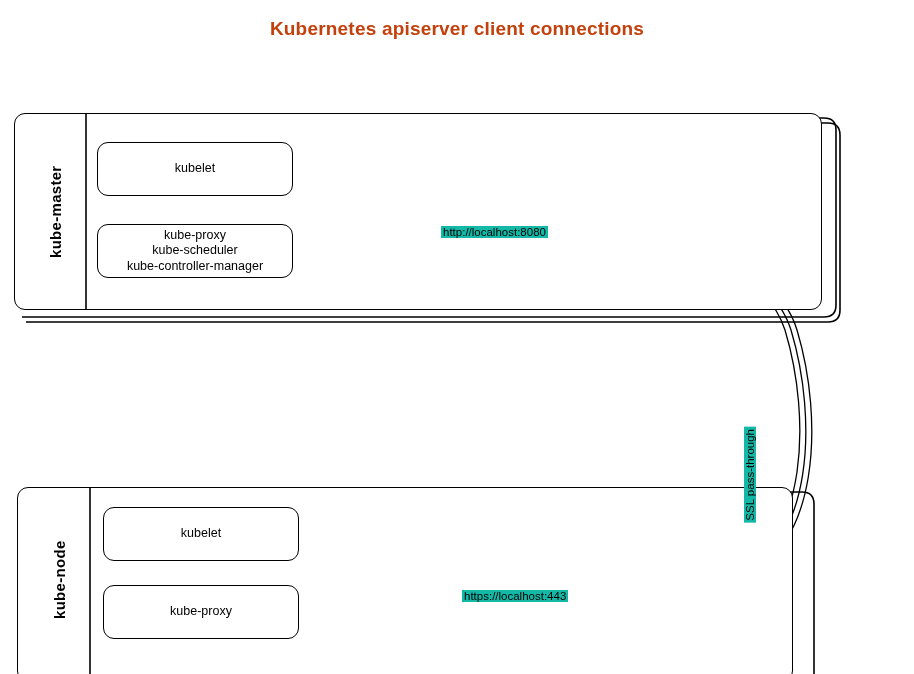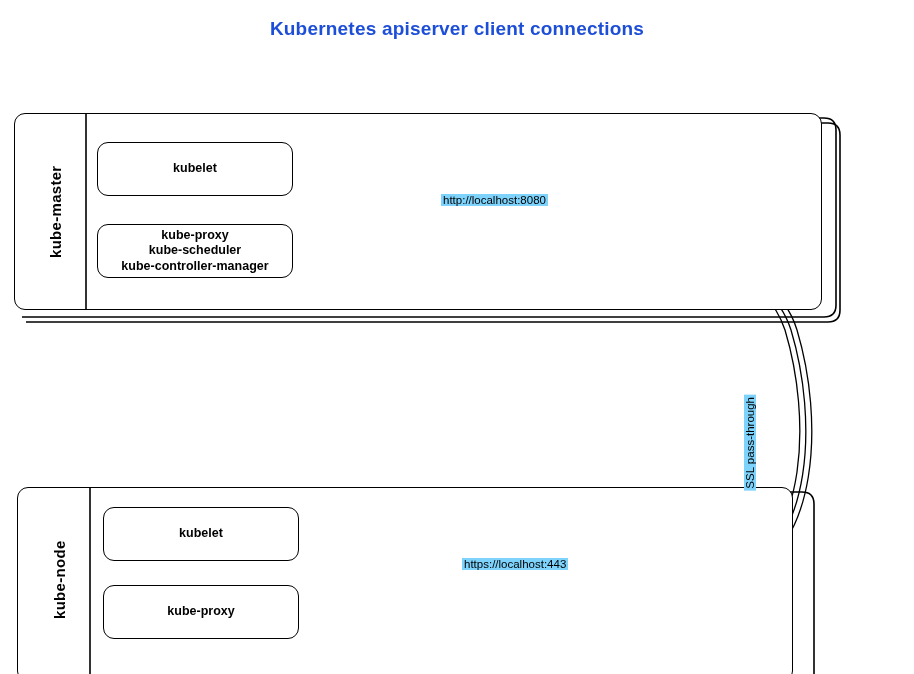--- a/index.html
+++ b/index.html
@@ -16,21 +16,21 @@
     overflow: hidden;
   }
   #title {
     position: absolute;
     left: 0;
     top: 18px;
     width: 914px;
     text-align: center;
     font-size: 19px;
     font-weight: bold;
-    color: #1d4ed8;
+    color: #c2410c;
     letter-spacing: 0.2px;
   }
   .svg-layer {
     position: absolute;
     left: 0;
     top: 0;
     width: 914px;
     height: 674px;
   }
   .box {
@@ -41,42 +41,42 @@
     display: flex;
     align-items: center;
     justify-content: center;
     text-align: center;
     font-size: 12.5px;
     color: #000000;
     line-height: 1.25;
   }
   .rounded {
     border-radius: 11px;
-    font-weight: bold;
   }
   .zone-label {
     position: absolute;
     font-size: 15px;
     font-weight: bold;
     color: #000000;
     writing-mode: vertical-rl;
     transform: rotate(180deg);
     text-align: center;
     display: flex;
     align-items: center;
     justify-content: center;
     letter-spacing: 0.3px;
   }
   .edge-label {
     position: absolute;
     font-size: 11.5px;
     color: #000000;
-    background: #7dd3fc;
+    background: #14b8a6;
     padding: 0 2px;
     white-space: nowrap;
+    margin-top: 32px;
   }
   .edge-label.vertical {
     writing-mode: vertical-rl;
     transform: rotate(180deg);
     padding: 2px 0;
   }
 </style>
 </head>
 <body>
 

